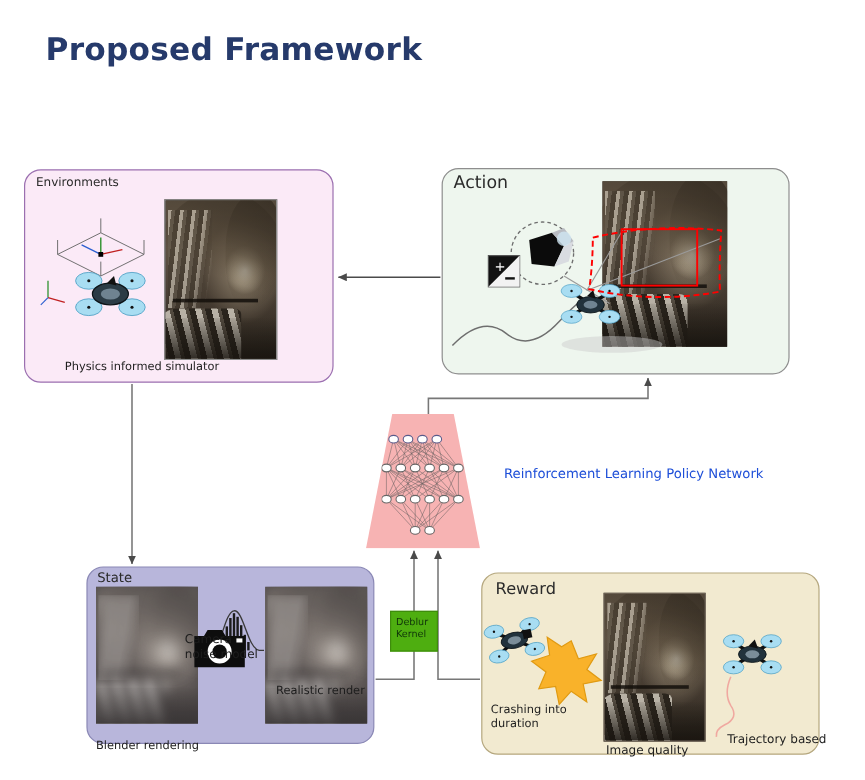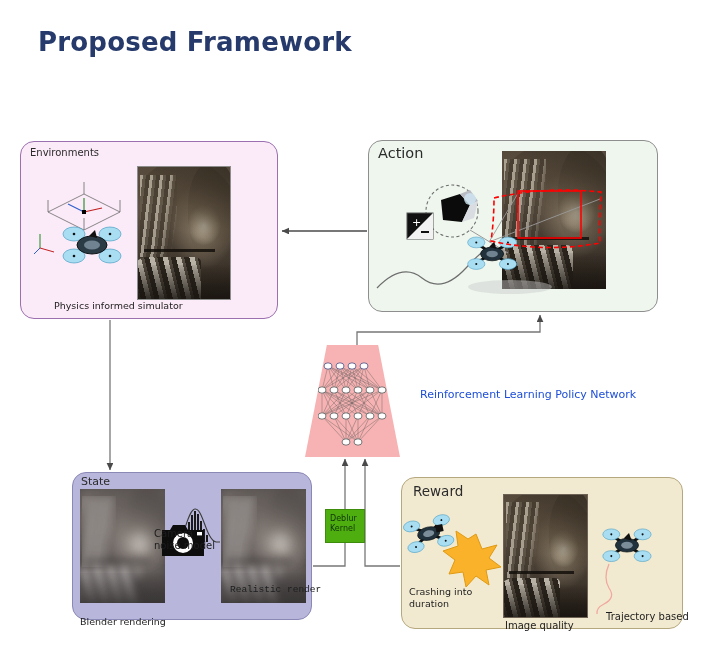--- a/index.html
+++ b/index.html
@@ -33,21 +33,21 @@
 
   #action-panel{left:368px;top:140px;width:290px;height:172px;
       background:#eef6ee;border:1.3px solid #8e8e8e;}
   #action-title{left:378px;top:145px;font-size:14.5px;}
   #action-sub{position:absolute;left:398px;top:162px;font-size:10.5px;color:#1d1d1d;line-height:11.5px;white-space:nowrap;}
 
   #state-panel{left:72px;top:472px;width:240px;height:148px;
       background:#b8b6db;border:1.3px solid #8a88b5;}
   #state-title{left:81px;top:475px;font-size:11px;}
   #state-cap-left{left:80px;top:604px;margin-top:12px;}
-  #state-cap-right{left:230px;top:584px;font-family:Liberation Mono, monospace;}
+  #state-cap-right{left:230px;top:570px;}
 
   #reward-panel{left:401px;top:477px;width:282px;height:152px;
       background:#f2ead0;border:1.3px solid #b5a77e;}
   #reward-title{left:413px;top:483px;font-size:13.5px;}
   #reward-cap-crash{left:409px;top:586px;line-height:11.5px;white-space:normal;width:70px;}
   #reward-cap-image{left:505px;top:620px;font-size:10px;}
   #reward-cap-traj{left:606px;top:611px;font-size:10px;}
 
   
   #policy-trapezoid{

